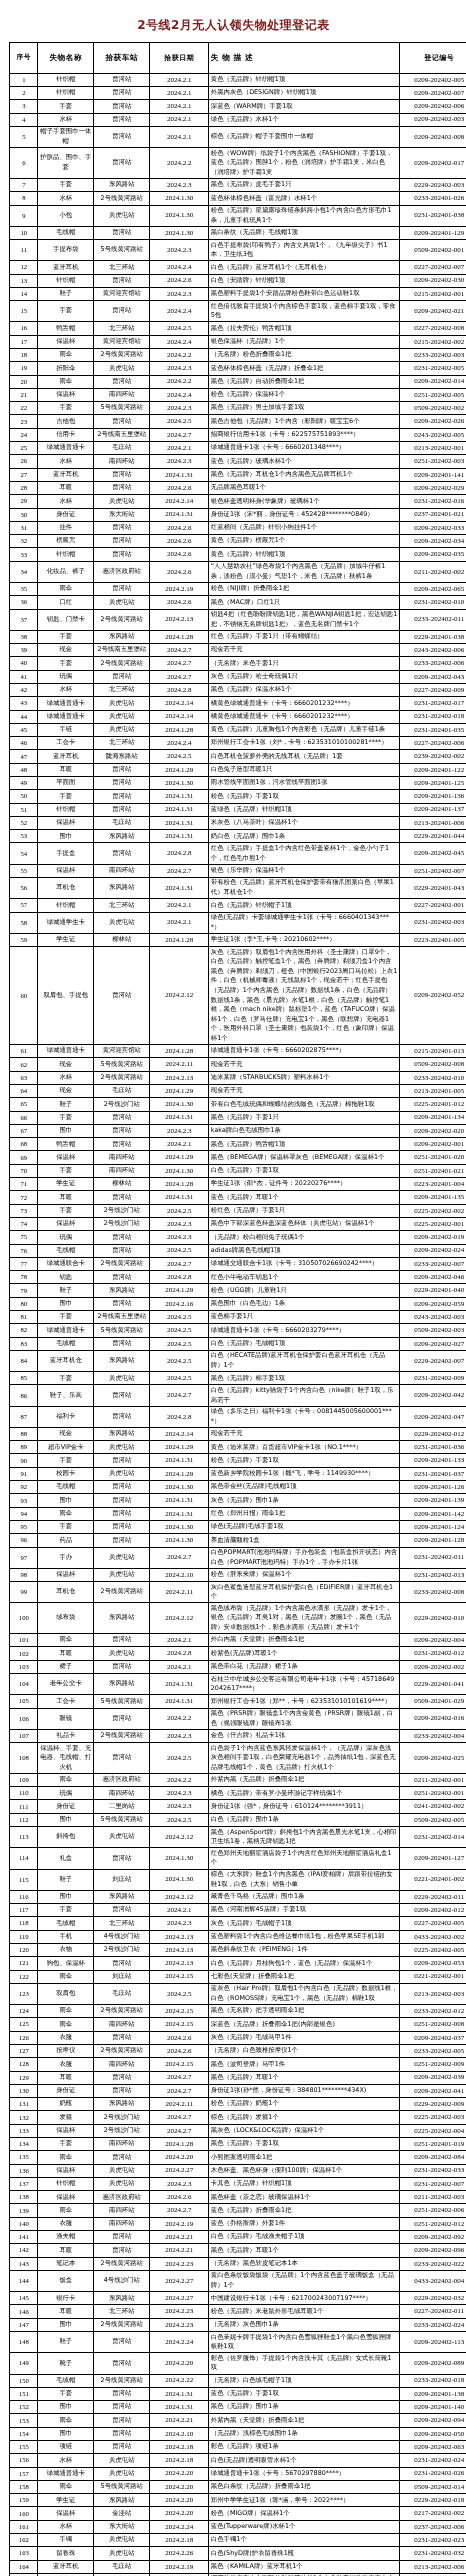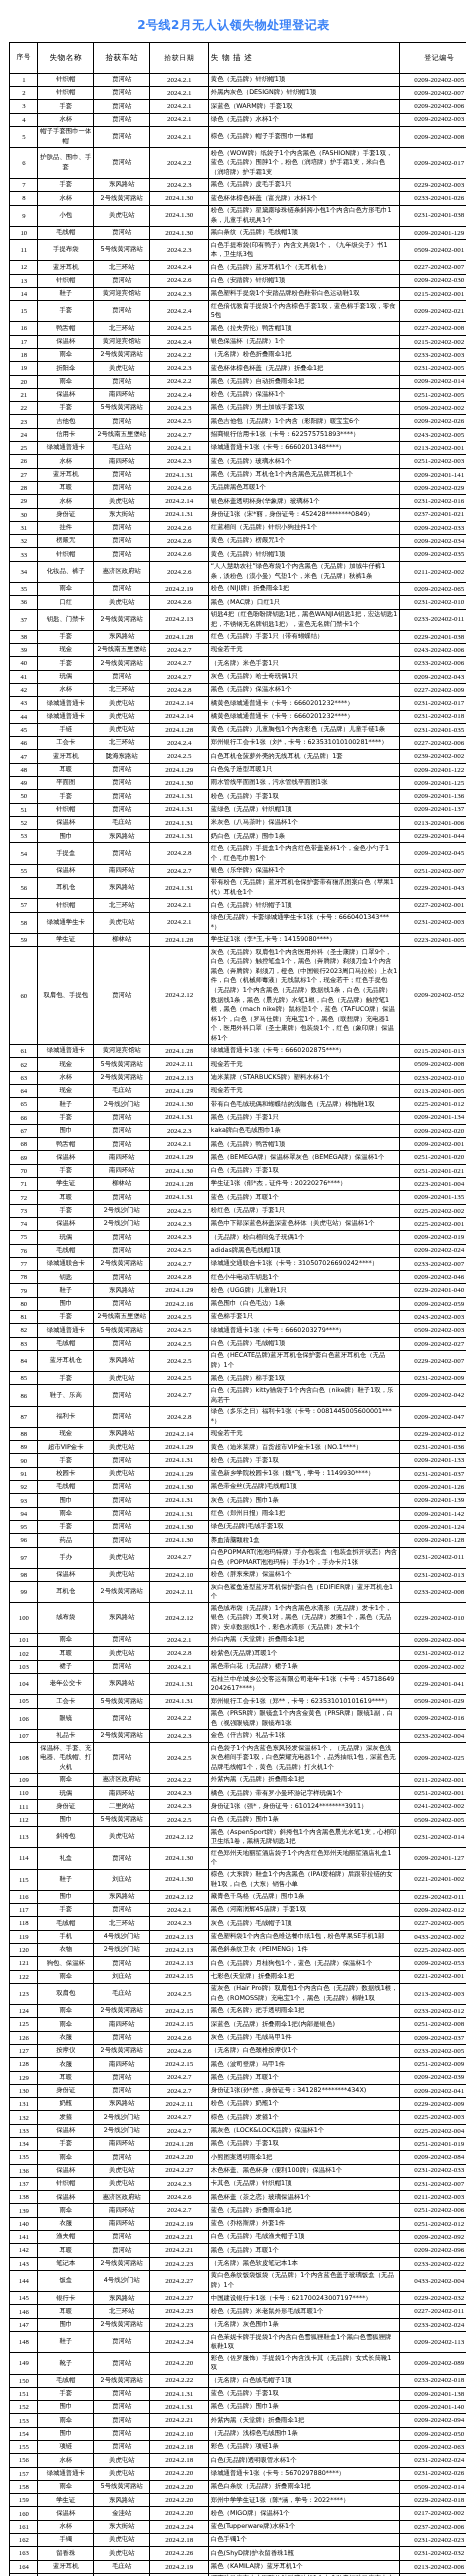--- a/index.html
+++ b/index.html
@@ -1,21 +1,21 @@
 <!DOCTYPE html>
 <html style="font-size:8.2px"><head>
 <meta charset="utf-8">
 <style>
   html,body{margin:0;padding:0;background:#ffffff;color:#000;}
   body{width:467px;font-family:"DejaVu Sans",sans-serif;}
   .page{padding:4.1px 9.3px 15.5px 9.3px;background:#fff;}
-  .title{text-align:center;font-weight:bold;font-size:12px;letter-spacing:0.5px;margin:13.4px 0 7.2px 0;color:#3b82f6;}
+  .title{text-align:center;font-weight:bold;font-size:12px;letter-spacing:0.5px;margin:13.4px 0 7.2px 0;color:#7f1d1d;}
   table{border-collapse:collapse;width:447px;table-layout:fixed;background:#fff;}
   th,td{border:0.5px solid #000;padding:0.5px 1.5px;vertical-align:middle;word-break:break-all;}
-  thead th{font-size:7.7px;font-weight:normal;text-align:center;height:29px;letter-spacing:0.5px;}
+  thead th{font-size:7.7px;font-weight:bold;text-align:center;height:29px;letter-spacing:0.5px;}
   td{font-size:6.4px;line-height:1.5;height:11.3px;}
   .c-seq{width:24px;text-align:center;font-family:"Liberation Serif",serif;font-size:6.7px;}
   .c-name{width:52px;text-align:center;}
   .c-station{width:52px;text-align:center;}
   .c-date{width:55px;text-align:center;font-family:"Liberation Serif",serif;font-size:7px;}
   .c-desc{width:187px;text-align:left;}
   .c-reg{width:75px;text-align:center;font-family:"Liberation Serif",serif;font-size:7px;}
 </style>
 </head>
 <body>
@@ -496,21 +496,21 @@
           <td class="c-station">关虎屯站</td>
           <td class="c-date">2024.2.1</td>
           <td class="c-desc">绿色(无品牌）卡套绿城通学生卡1张（卡号：6660401343****）</td>
           <td class="c-reg">0231-202402-003</td>
         </tr>
         <tr>
           <td class="c-seq">59</td>
           <td class="c-name">学生证</td>
           <td class="c-station">柳林站</td>
           <td class="c-date">2024.1.28</td>
-          <td class="c-desc">学生证1张（李*玉,卡号：14159080****）</td>
+          <td class="c-desc">学生证1张（李*玉,卡号：20210602****）</td>
           <td class="c-reg">0223-202401-005</td>
         </tr>
         <tr>
           <td class="c-seq">60</td>
           <td class="c-name">双肩包、手提包</td>
           <td class="c-station">贾河站</td>
           <td class="c-date">2024.2.12</td>
           <td class="c-desc">灰色（无品牌）双肩包1个内含医用外科（圣士康牌）口罩9个，白色（无品牌）触控笔盒1个，黑色（奔腾牌）剃须刀盒1个内含黑色（奔腾牌）剃须刀，橙色（中国银行2023周口马拉松）上衣1件，白色（机械师毒液）无线鼠标1个，现金若干；红色手提包（无品牌）1个内含黑色（无品牌）数据线1条，白色（无品牌）数据线1条，黑色（晨光牌）水笔1根，白色（无品牌）触控笔1根，黑色（mach nike牌）鼠标垫1个，蓝色（TAFUCO牌）保温杯1个，白色（罗马仕牌）充电宝1个，黑色（联想牌）充电器1个，医用外科口罩（圣士康牌）包装袋1个，红色（象印牌）保温杯1个</td>
           <td class="c-reg">0209-202402-052</td>
         </tr>
@@ -1064,21 +1064,21 @@
           <td class="c-station">贾河站</td>
           <td class="c-date">2024.2.7</td>
           <td class="c-desc">黑色（无品牌）耳暖1个</td>
           <td class="c-reg">0209-202402-039</td>
         </tr>
         <tr>
           <td class="c-seq">130</td>
           <td class="c-name">身份证</td>
           <td class="c-station">贾河站</td>
           <td class="c-date">2024.2.7</td>
-          <td class="c-desc">身份证1张(孙*然，身份证号：341282********434X)</td>
+          <td class="c-desc">身份证1张(孙*然，身份证号：384801********434X)</td>
           <td class="c-reg">0209-202402-041</td>
         </tr>
         <tr>
           <td class="c-seq">131</td>
           <td class="c-name">奶瓶</td>
           <td class="c-station">东风路站</td>
           <td class="c-date">2024.2.11</td>
           <td class="c-desc">粉色（无品牌）奶瓶1个</td>
           <td class="c-reg">0229-202402-009</td>
         </tr>

